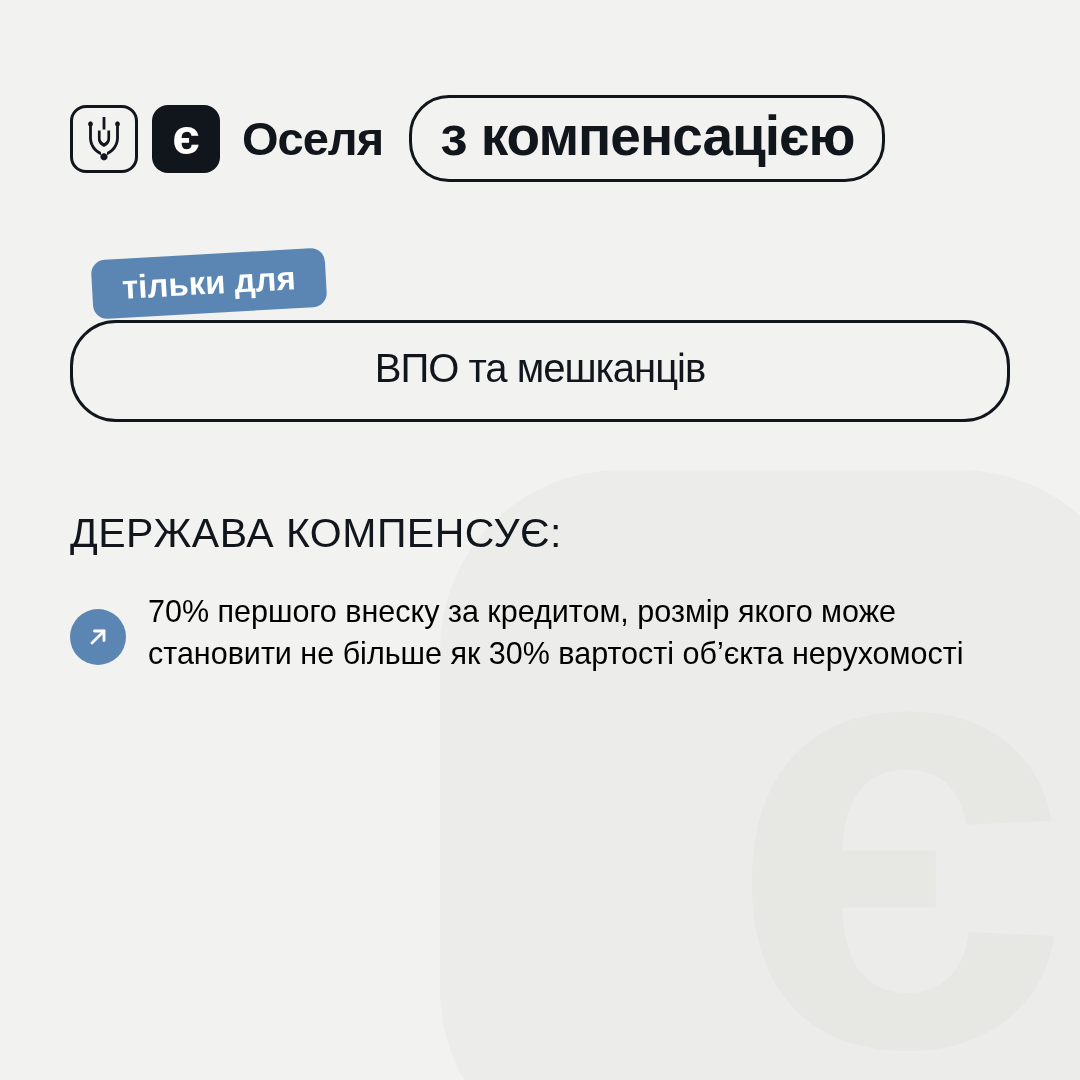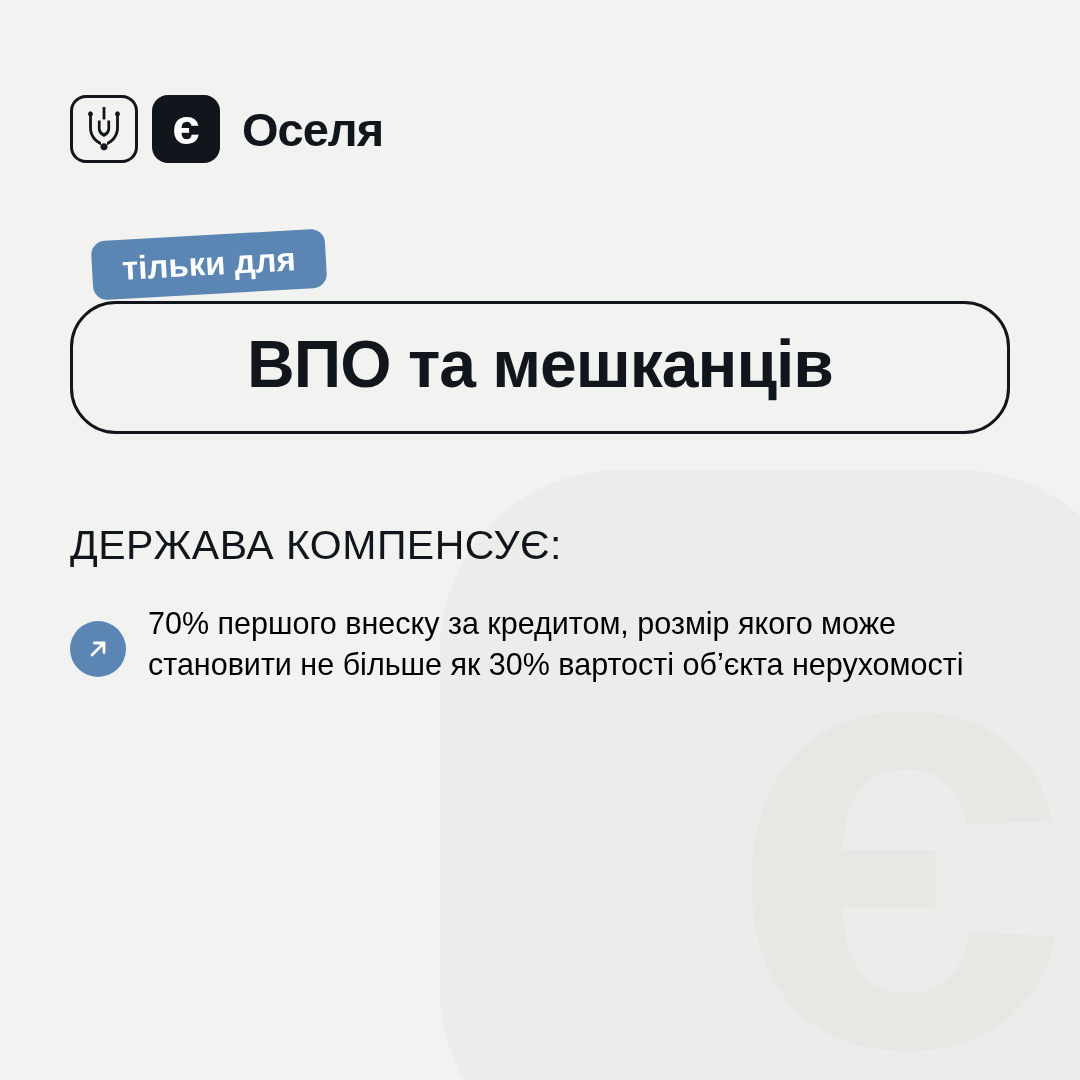--- a/index.html
+++ b/index.html
@@ -127,22 +127,22 @@
   
   .headline-box {
     margin-top: 6px;
     border: 3px solid #11161c;
     border-radius: 46px;
     padding: 22px 30px 28px 30px;
     text-align: center;
     box-sizing: border-box;
   }
   .headline-line {
-    font-size: 66px;
-    font-weight: 700;
+    font-size: 40px;
+    font-weight: 400;
     line-height: 1.16;
     letter-spacing: -1px;
     white-space: nowrap;
   }
 
   
   .section-title {
     margin-top: 88px;
     font-size: 41px;
     font-weight: 400;
@@ -200,20 +200,21 @@
           <path d="M10.9 13.4h2.7v8.2c0 2.1 1.3 3.7 3.4 4.7 2.1-1 3.4-2.6 3.4-4.7v-8.2h2.7v8.4c0 3.8-2.6 6.6-6.1 8.1-3.5-1.5-6.1-4.3-6.1-8.1z"></path>
           <path d="M17 36.2c2 0 3.6 1.6 3.6 3.6S19 43.4 17 43.4s-3.6-1.6-3.6-3.6 1.6-3.6 3.6-3.6z"></path>
         </g>
       </svg>
     </div>
 
     <div class="diia-box">є</div>
 
     <div class="brand-title">Оселя</div>
 
+    <div class="pill-outline">з компенсацією</div>
   </div>
 
   <div class="tag-wrap">
     <div class="tag">тільки для</div>
   </div>
 
   <div class="headline-box">
     <div class="headline-line">ВПО та мешканців</div>
   </div>
 

